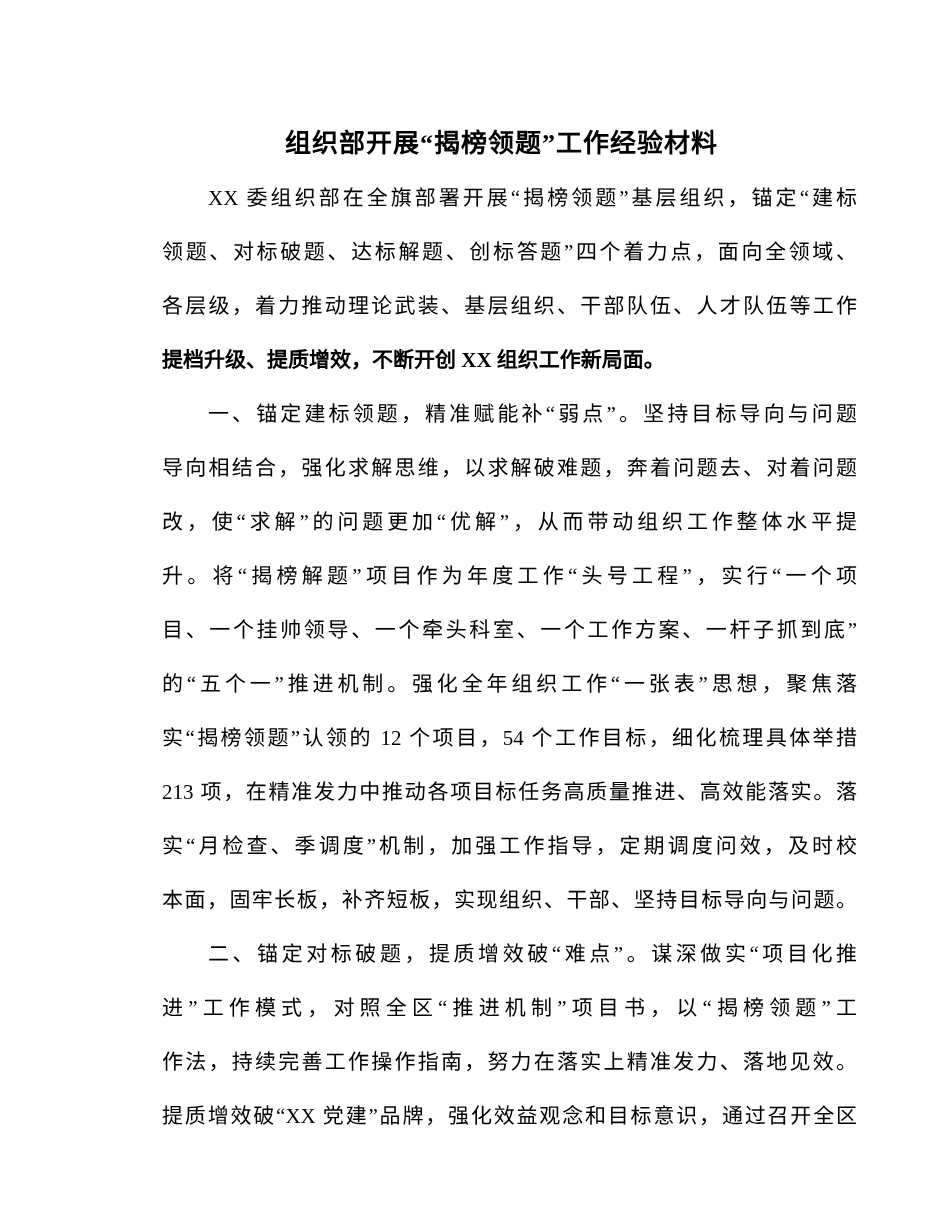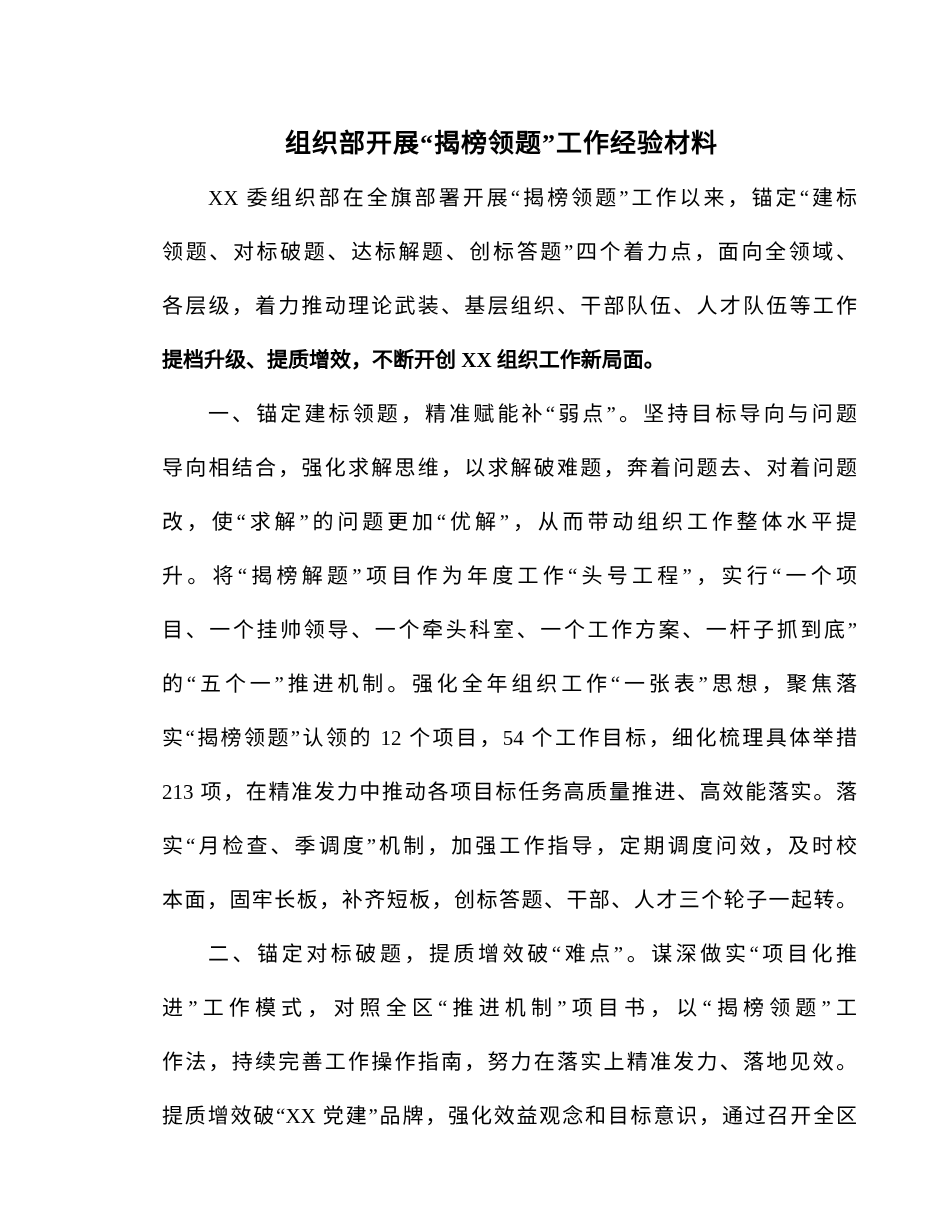--- a/index.html
+++ b/index.html
@@ -51,37 +51,37 @@
 </head>
 <body>
 
 <div class="page">
 
   <div class="doc-title">组织部开展“揭榜领题”工作经验材料</div>
 
   <div class="doc-body">
 
     <div class="paragraph">
-      <div class="line">XX 委组织部在全旗部署开展“揭榜领题”工作以来，锚定“建标</div>
+      <div class="line">XX 委组织部在全旗部署开展“揭榜领题”基层组织，锚定“建标</div>
       <div class="line">领题、对标破题、达标解题、创标答题”四个着力点，面向全领域、</div>
       <div class="line">各层级，着力推动理论武装、基层组织、干部队伍、人才队伍等工作</div>
       <div class="line para-end">提档升级、提质增效，不断开创 XX 组织工作新局面。</div>
     </div>
 
     <div class="paragraph">
       <div class="line">一、锚定建标领题，精准赋能补“弱点”。坚持目标导向与问题</div>
       <div class="line">导向相结合，强化求解思维，以求解破难题，奔着问题去、对着问题</div>
       <div class="line">改，使“求解”的问题更加“优解”，从而带动组织工作整体水平提</div>
       <div class="line">升。将“揭榜解题”项目作为年度工作“头号工程”，实行“一个项</div>
       <div class="line">目、一个挂帅领导、一个牵头科室、一个工作方案、一杆子抓到底”</div>
       <div class="line">的“五个一”推进机制。强化全年组织工作“一张表”思想，聚焦落</div>
       <div class="line">实“揭榜领题”认领的 12 个项目，54 个工作目标，细化梳理具体举措</div>
       <div class="line">213 项，在精准发力中推动各项目标任务高质量推进、高效能落实。落</div>
       <div class="line">实“月检查、季调度”机制，加强工作指导，定期调度问效，及时校</div>
-      <div class="line">本面，固牢长板，补齐短板，创标答题、干部、人才三个轮子一起转。</div>
+      <div class="line">本面，固牢长板，补齐短板，实现组织、干部、坚持目标导向与问题。</div>
     </div>
 
     <div class="paragraph">
       <div class="line">二、锚定对标破题，提质增效破“难点”。谋深做实“项目化推</div>
       <div class="line">进”工作模式，对照全区“推进机制”项目书，以“揭榜领题”工</div>
       <div class="line">作法，持续完善工作操作指南，努力在落实上精准发力、落地见效。</div>
       <div class="line">提质增效破“XX 党建”品牌，强化效益观念和目标意识，通过召开全区</div>
     </div>
 
   </div>

